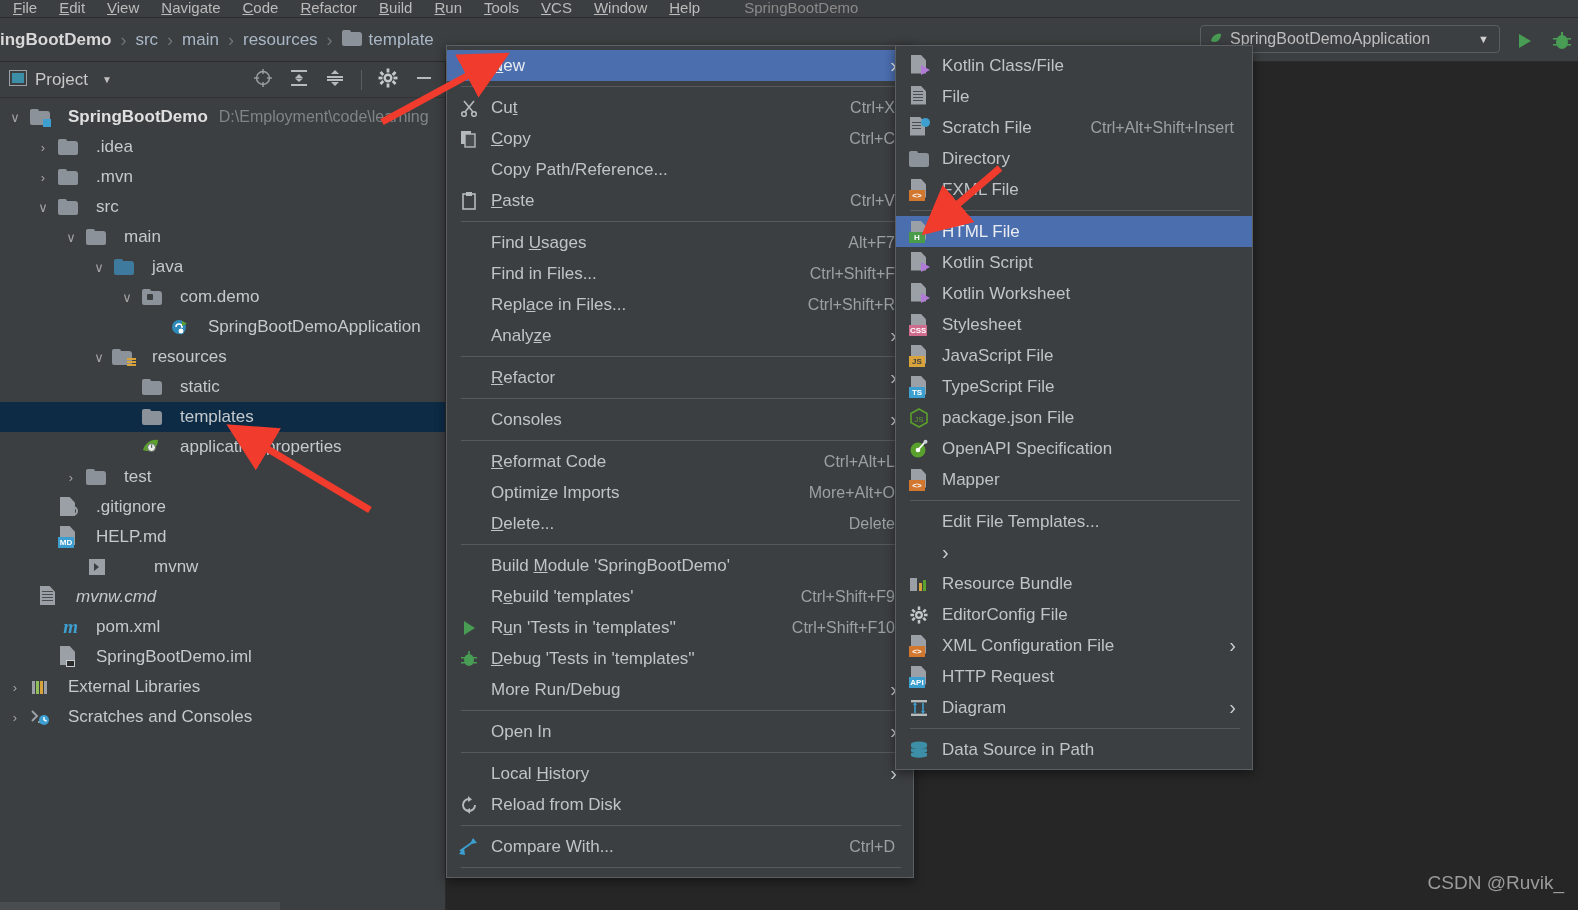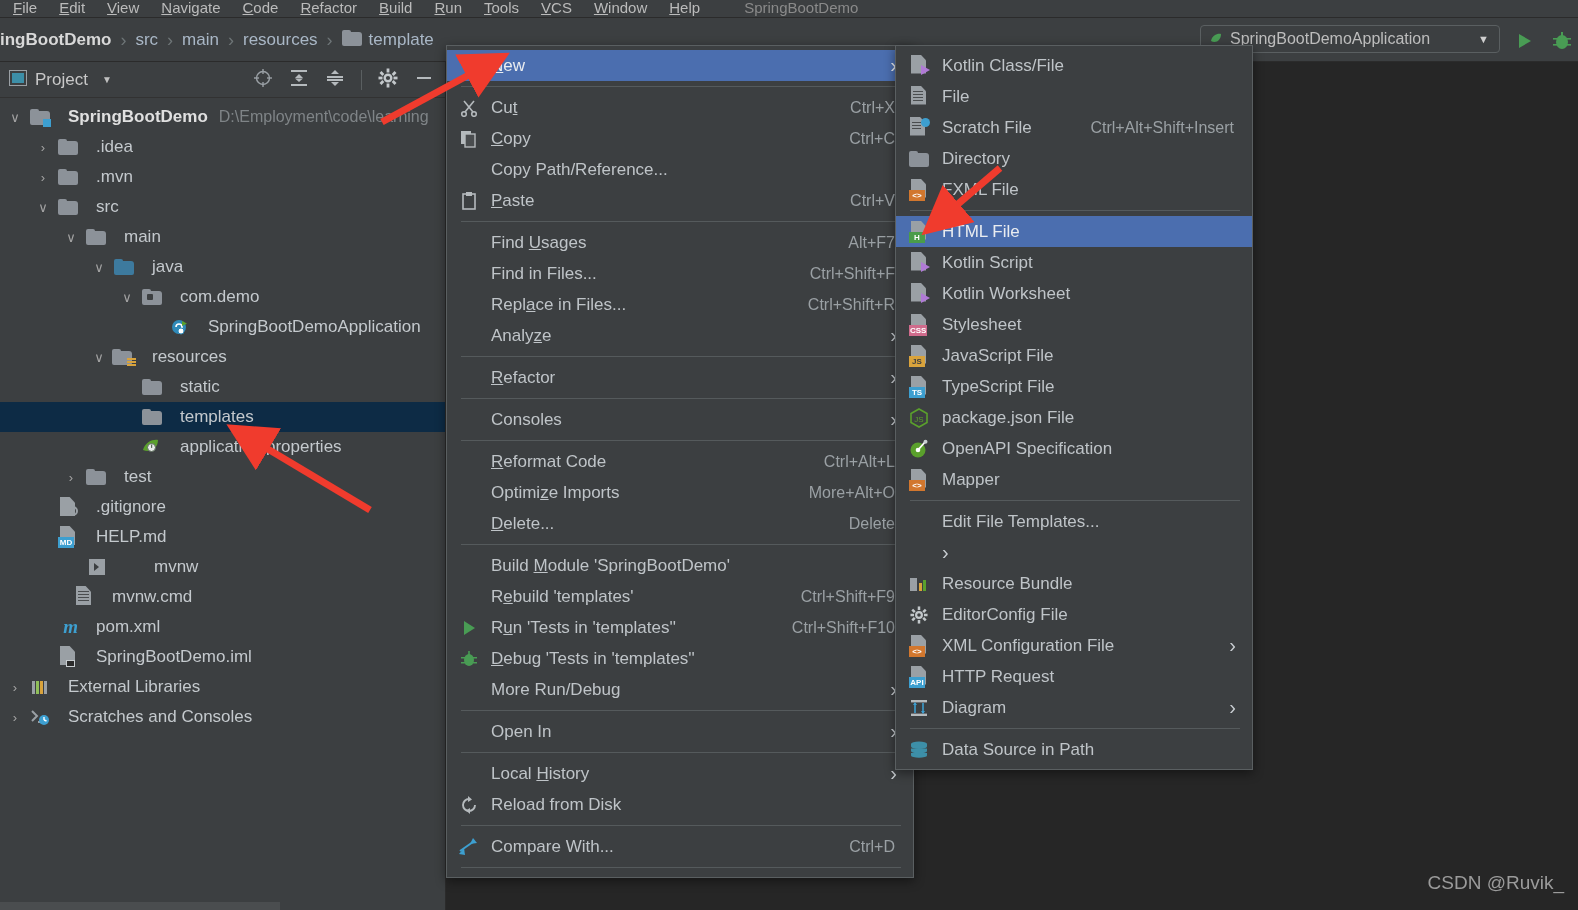--- a/index.html
+++ b/index.html
@@ -395,21 +395,21 @@
         <div class="row" style="padding-left: 32px; gap: 29px;">
           <span class="arrow"></span>
           <span class="ico">
             <svg width="20" height="18" viewBox="0 0 20 18">
               <rect x="2" y="1" width="16" height="16" fill="#9aa0a5"></rect>
               <polygon points="7,5 12,9 7,13" fill="#3c3f41"></polygon>
             </svg>
           </span>
           <span class="label">mvnw</span>
         </div>
-        <div class="row" style="padding-left: 48px;">
+        <div class="row" style="padding-left: 12px; font-style: italic;">
           <span class="arrow"></span>
           <span class="ico">
             <span class="fileico">
               <span class="pg"></span>
               <span style="position:absolute;left:4px;top:5px;width:11px;height:1.4px;background:#4a4d4f;box-shadow:0 3px 0 #4a4d4f,0 6px 0 #4a4d4f,0 9px 0 #4a4d4f"></span>
             </span>
           </span>
           <span class="label">mvnw.cmd</span>
         </div>
         <div class="row" style="padding-left: 32px;">

